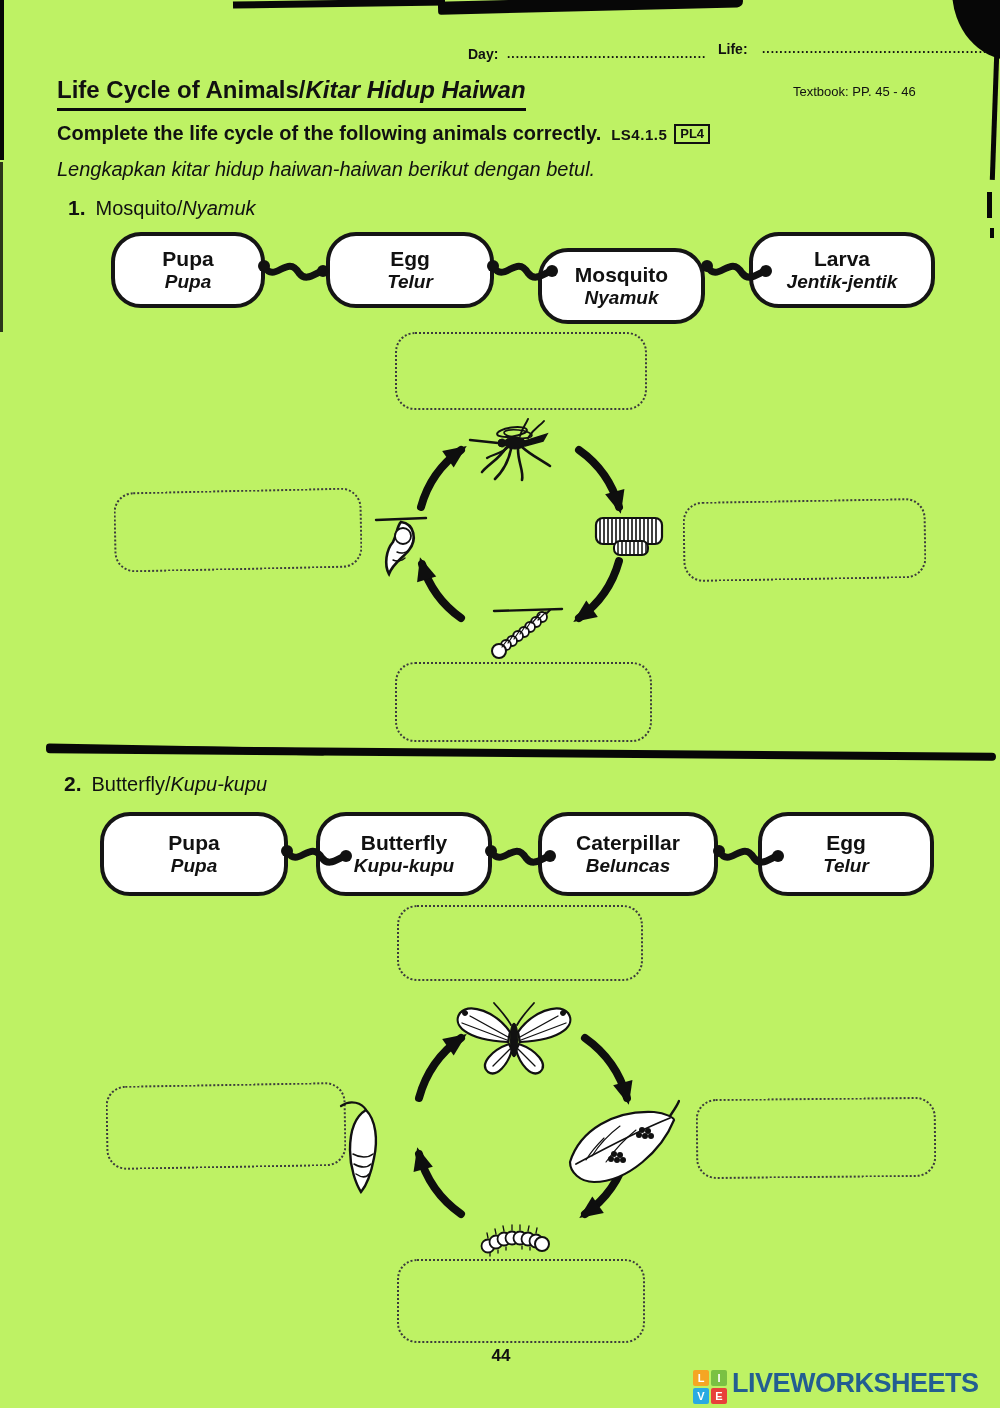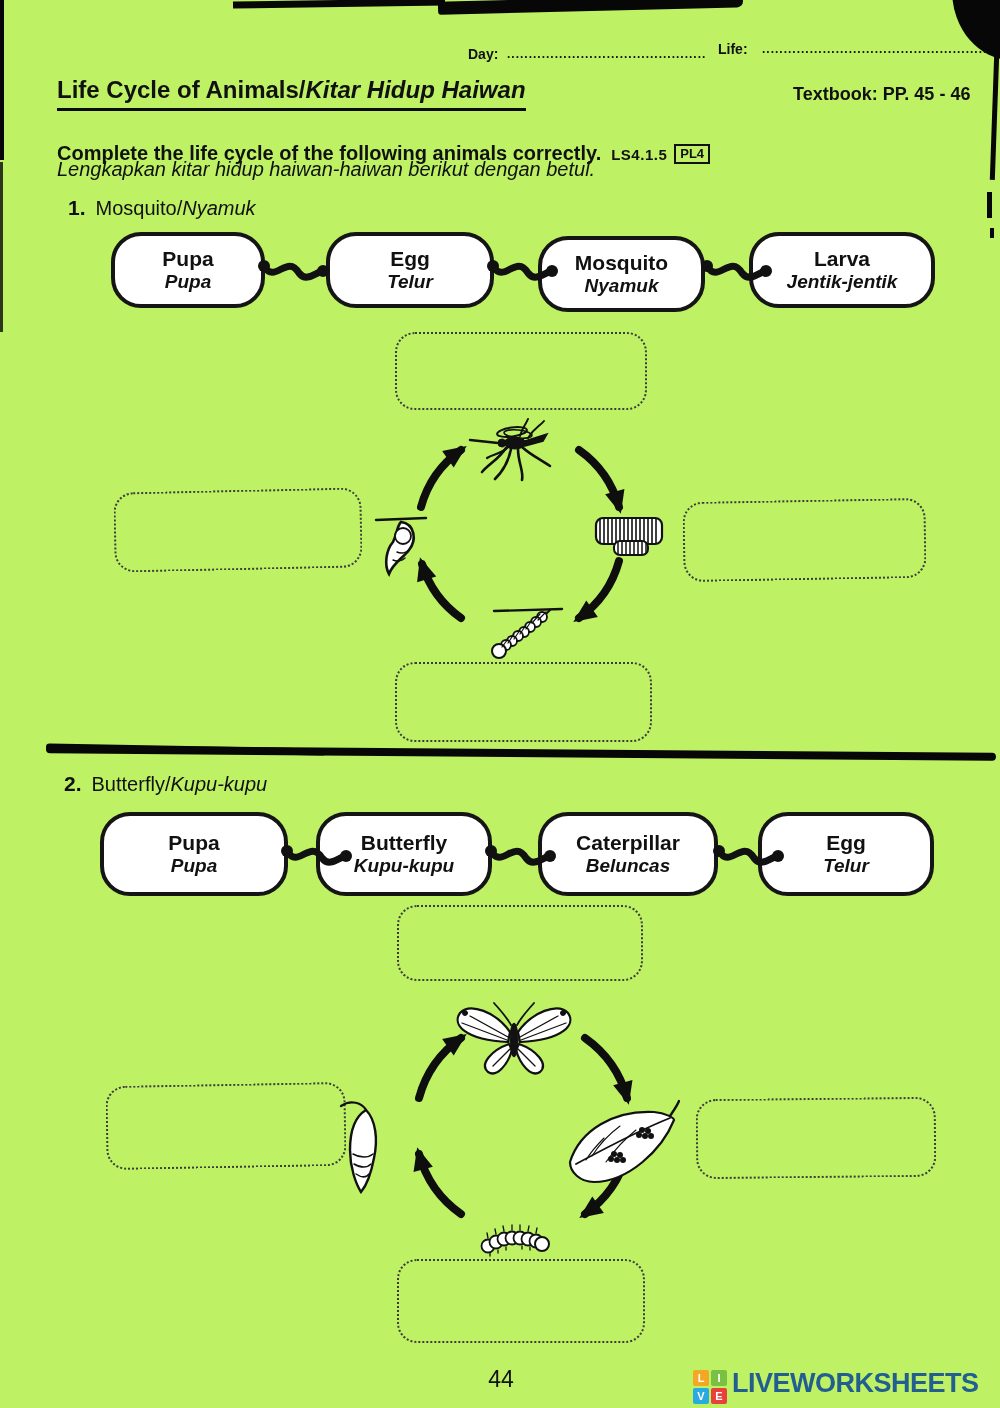--- a/index.html
+++ b/index.html
@@ -7,21 +7,21 @@
     position:relative;width:1000px;height:1408px;margin:0 auto;
     background:#bef264;overflow:hidden;
     font-family:"Liberation Sans","DejaVu Sans",sans-serif;color:#111;
   }
   .abs{position:absolute;}
   
   .daydate{font-weight:700;font-size:14px;white-space:nowrap;}
   .dots{font-weight:700;font-size:12px;letter-spacing:1px;overflow:hidden;white-space:nowrap;}
   .title{font-size:24px;font-weight:700;white-space:nowrap;border-bottom:3.5px solid #0b0b0b;padding-bottom:4px;}
   .title .ms{font-style:italic;}
-  .textbook{font-size:18px;font-weight:700;white-space:nowrap;}
+  .textbook{font-size:13px;font-weight:400;white-space:nowrap;}
   .instr{font-size:20px;font-weight:700;white-space:nowrap;}
   .instr .code{font-size:15px;font-weight:700;margin-left:10px;letter-spacing:.5px;}
   .badge{display:inline-block;border:2px solid #111;font-size:13px;font-weight:700;padding:0 4px 1px 4px;margin-left:7px;vertical-align:2px;}
   .instr-ms{font-size:20px;font-weight:400;font-style:italic;white-space:nowrap;}
   .seclabel{font-size:20px;white-space:nowrap;}
   .seclabel .num{font-weight:700;font-size:21px;margin-right:10px;}
   .seclabel .ms{font-style:italic;}
   
   .pill{
     border:4px solid #151515;border-radius:30px;background:#fff;
@@ -31,21 +31,21 @@
   .pill .en{font-size:21px;font-weight:700;}
   .pill .ms{font-size:19px;font-weight:700;font-style:italic;}
   
   .answer-box{
     border:2.5px dotted #3c3c3c;border-radius:20px;background:transparent;box-sizing:border-box;
   }
   
   .art{background:#070707;}
   .divider{background:#070707;border-radius:4px;}
   
-  .pagenum{font-size:23px;font-weight:400;margin-top:20px;}
+  .pagenum{font-size:17px;font-weight:700;}
   .wordmark{font-size:27px;font-weight:700;letter-spacing:-0.5px;white-space:nowrap;}
   .logogrid{display:grid;grid-template-columns:16px 16px;grid-template-rows:16px 16px;gap:2px;}
   .logogrid .sq{display:flex;align-items:center;justify-content:center;color:#fff;font-size:11px;font-weight:700;border-radius:2px;}
   svg{display:block;}
 </style>
 </head>
 <body>
 
 <div class="page">
 
@@ -59,34 +59,34 @@
   <div class="abs art" style="left:0;top:162px;width:3px;height:170px;opacity:.8;"></div>
 
   <div class="abs daydate" style="left:468px;top:46px;">Day:</div>
   <div class="abs dots" style="left:507px;top:47px;width:198px;">......................................................</div>
   <div class="abs daydate" style="left:718px;top:41px;">Life:</div>
   <div class="abs dots" style="left:762px;top:42px;width:226px;">...............................................................</div>
 
   <div class="abs title" style="left:57px;top:76px;"><span>Life Cycle of Animals/</span><span class="ms">Kitar Hidup Haiwan</span></div>
   <div class="abs textbook" style="left:793px;top:84px;">Textbook: PP. 45 - 46</div>
 
-  <div class="abs instr" style="left:57px;top:142px;"><span>Complete the life cycle of the following animals correctly.</span><span class="code">LS4.1.5</span><span class="badge">PL4</span></div>
+  <div class="abs instr" style="left:57px;top:122px;"><span>Complete the life cycle of the following animals correctly.</span><span class="code">LS4.1.5</span><span class="badge">PL4</span></div>
   <div class="abs instr-ms" style="left:57px;top:158px;">Lengkapkan kitar hidup haiwan-haiwan berikut dengan betul.</div>
 
   <div class="abs seclabel" style="left:68px;top:196px;text-align:center;"><span class="num">1.</span><span>Mosquito/</span><span class="ms">Nyamuk</span></div>
 
   <div class="abs pill" style="left:111px;top:232px;width:154px;height:76px;">
     <span class="en">Pupa</span>
     <span class="ms">Pupa</span>
   </div>
   <div class="abs pill" style="left:326px;top:232px;width:168px;height:76px;">
     <span class="en">Egg</span>
     <span class="ms">Telur</span>
   </div>
-  <div class="abs pill" style="left:538px;top:236px;width:167px;height:76px;">
+  <div class="abs pill" style="left:538px;top:248px;width:167px;height:76px;">
     <span class="en">Mosquito</span>
     <span class="ms">Nyamuk</span>
   </div>
   <div class="abs pill" style="left:749px;top:232px;width:186px;height:76px;">
     <span class="en">Larva</span>
     <span class="ms">Jentik-jentik</span>
   </div>
 
   <svg class="abs" style="left:255px;top:251px;" width="78" height="36" viewBox="0 0 78 36">
       <circle cx="9" cy="15" r="6" fill="#111"></circle>

